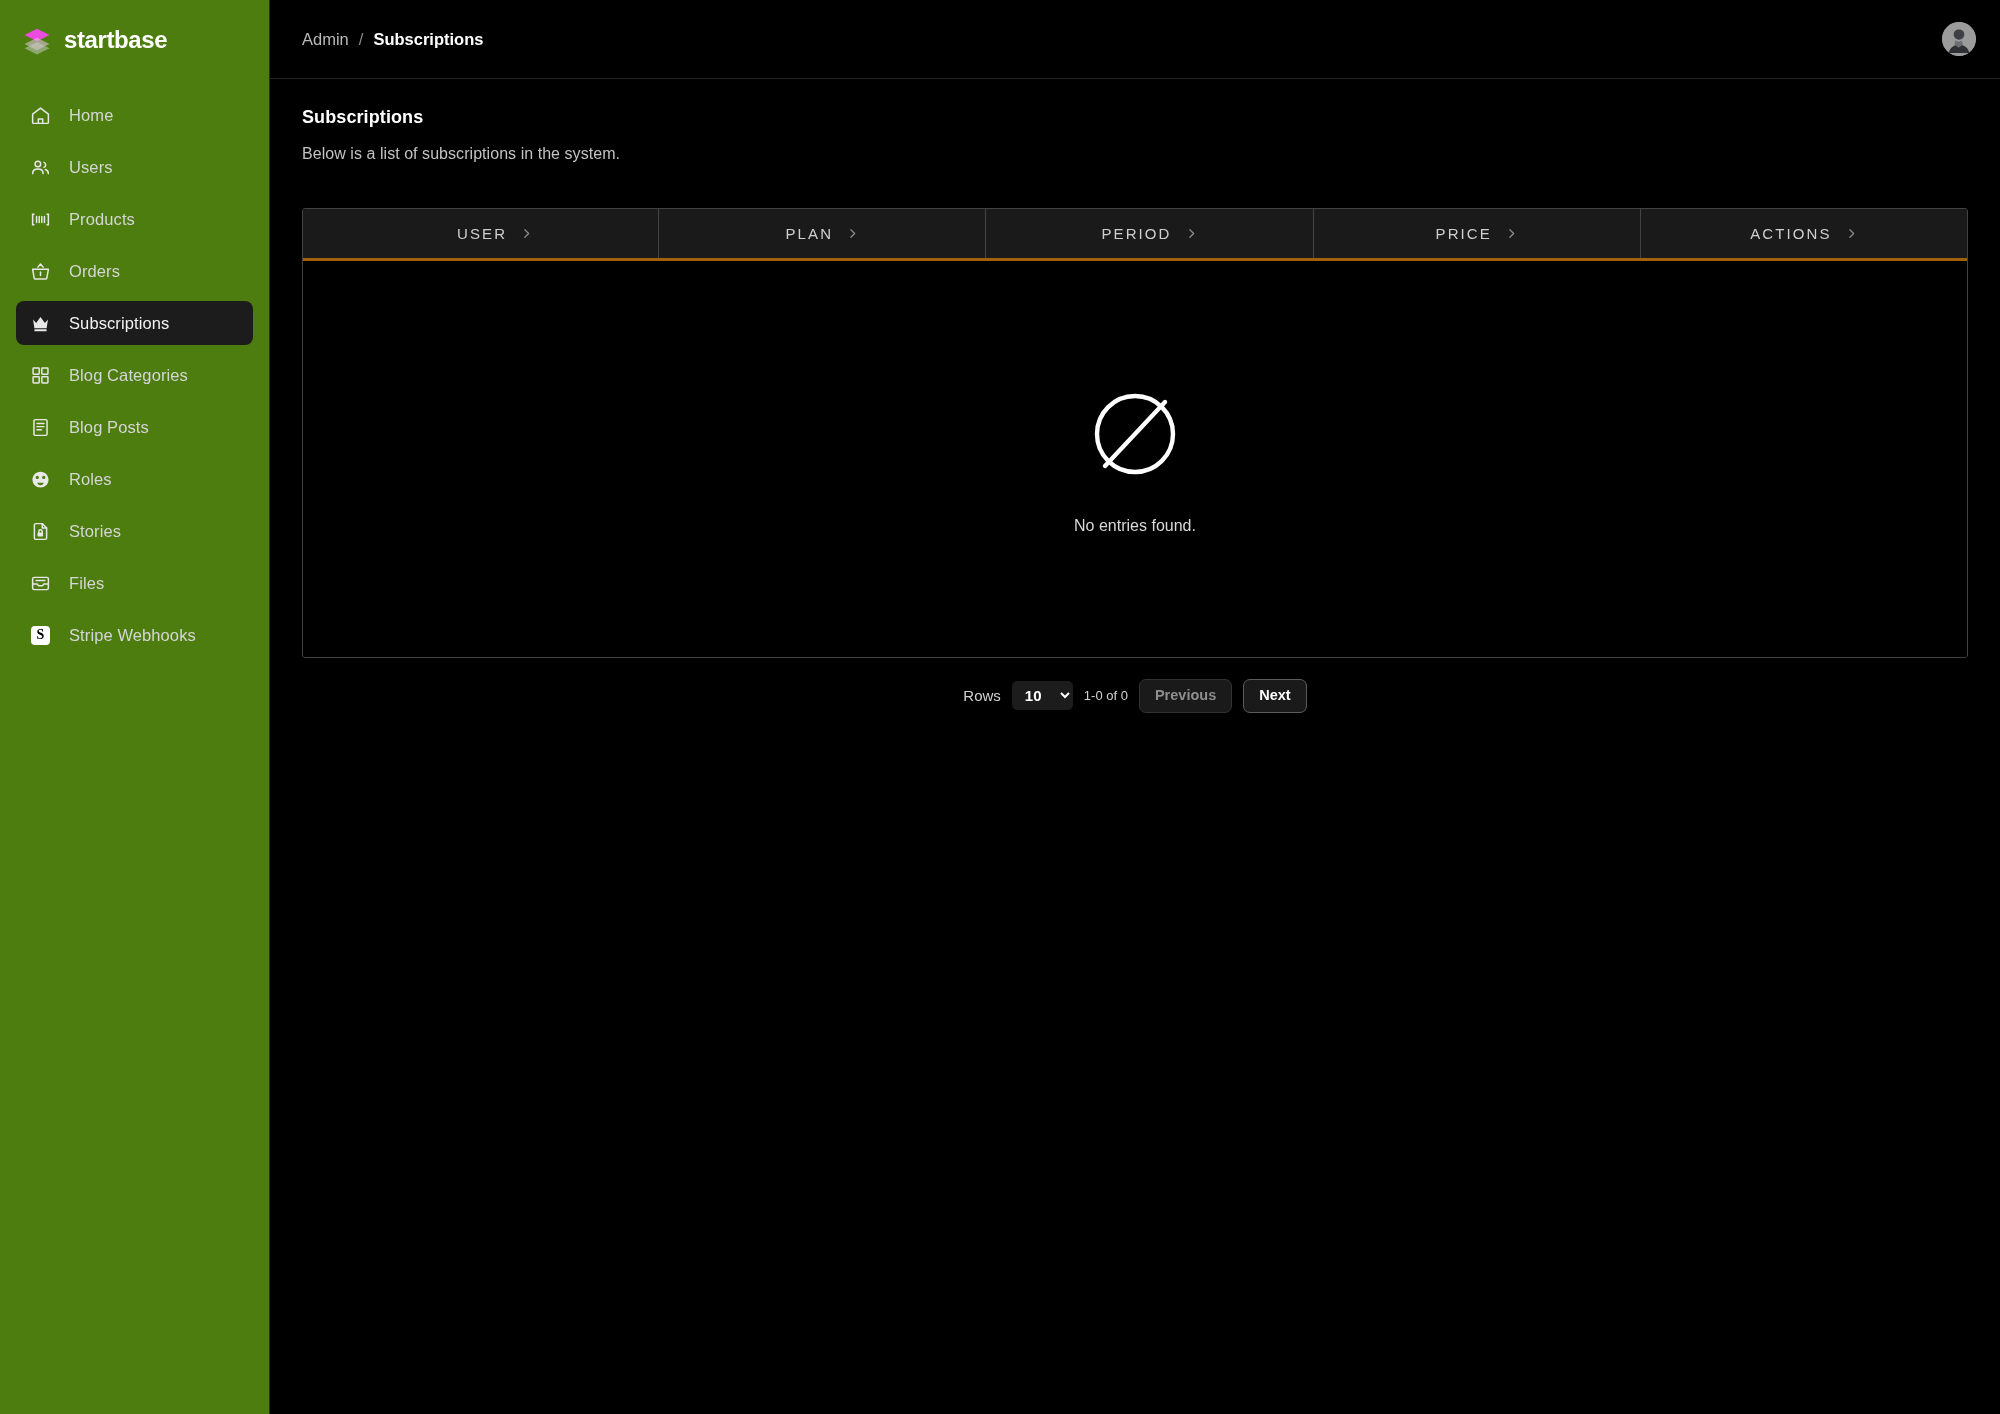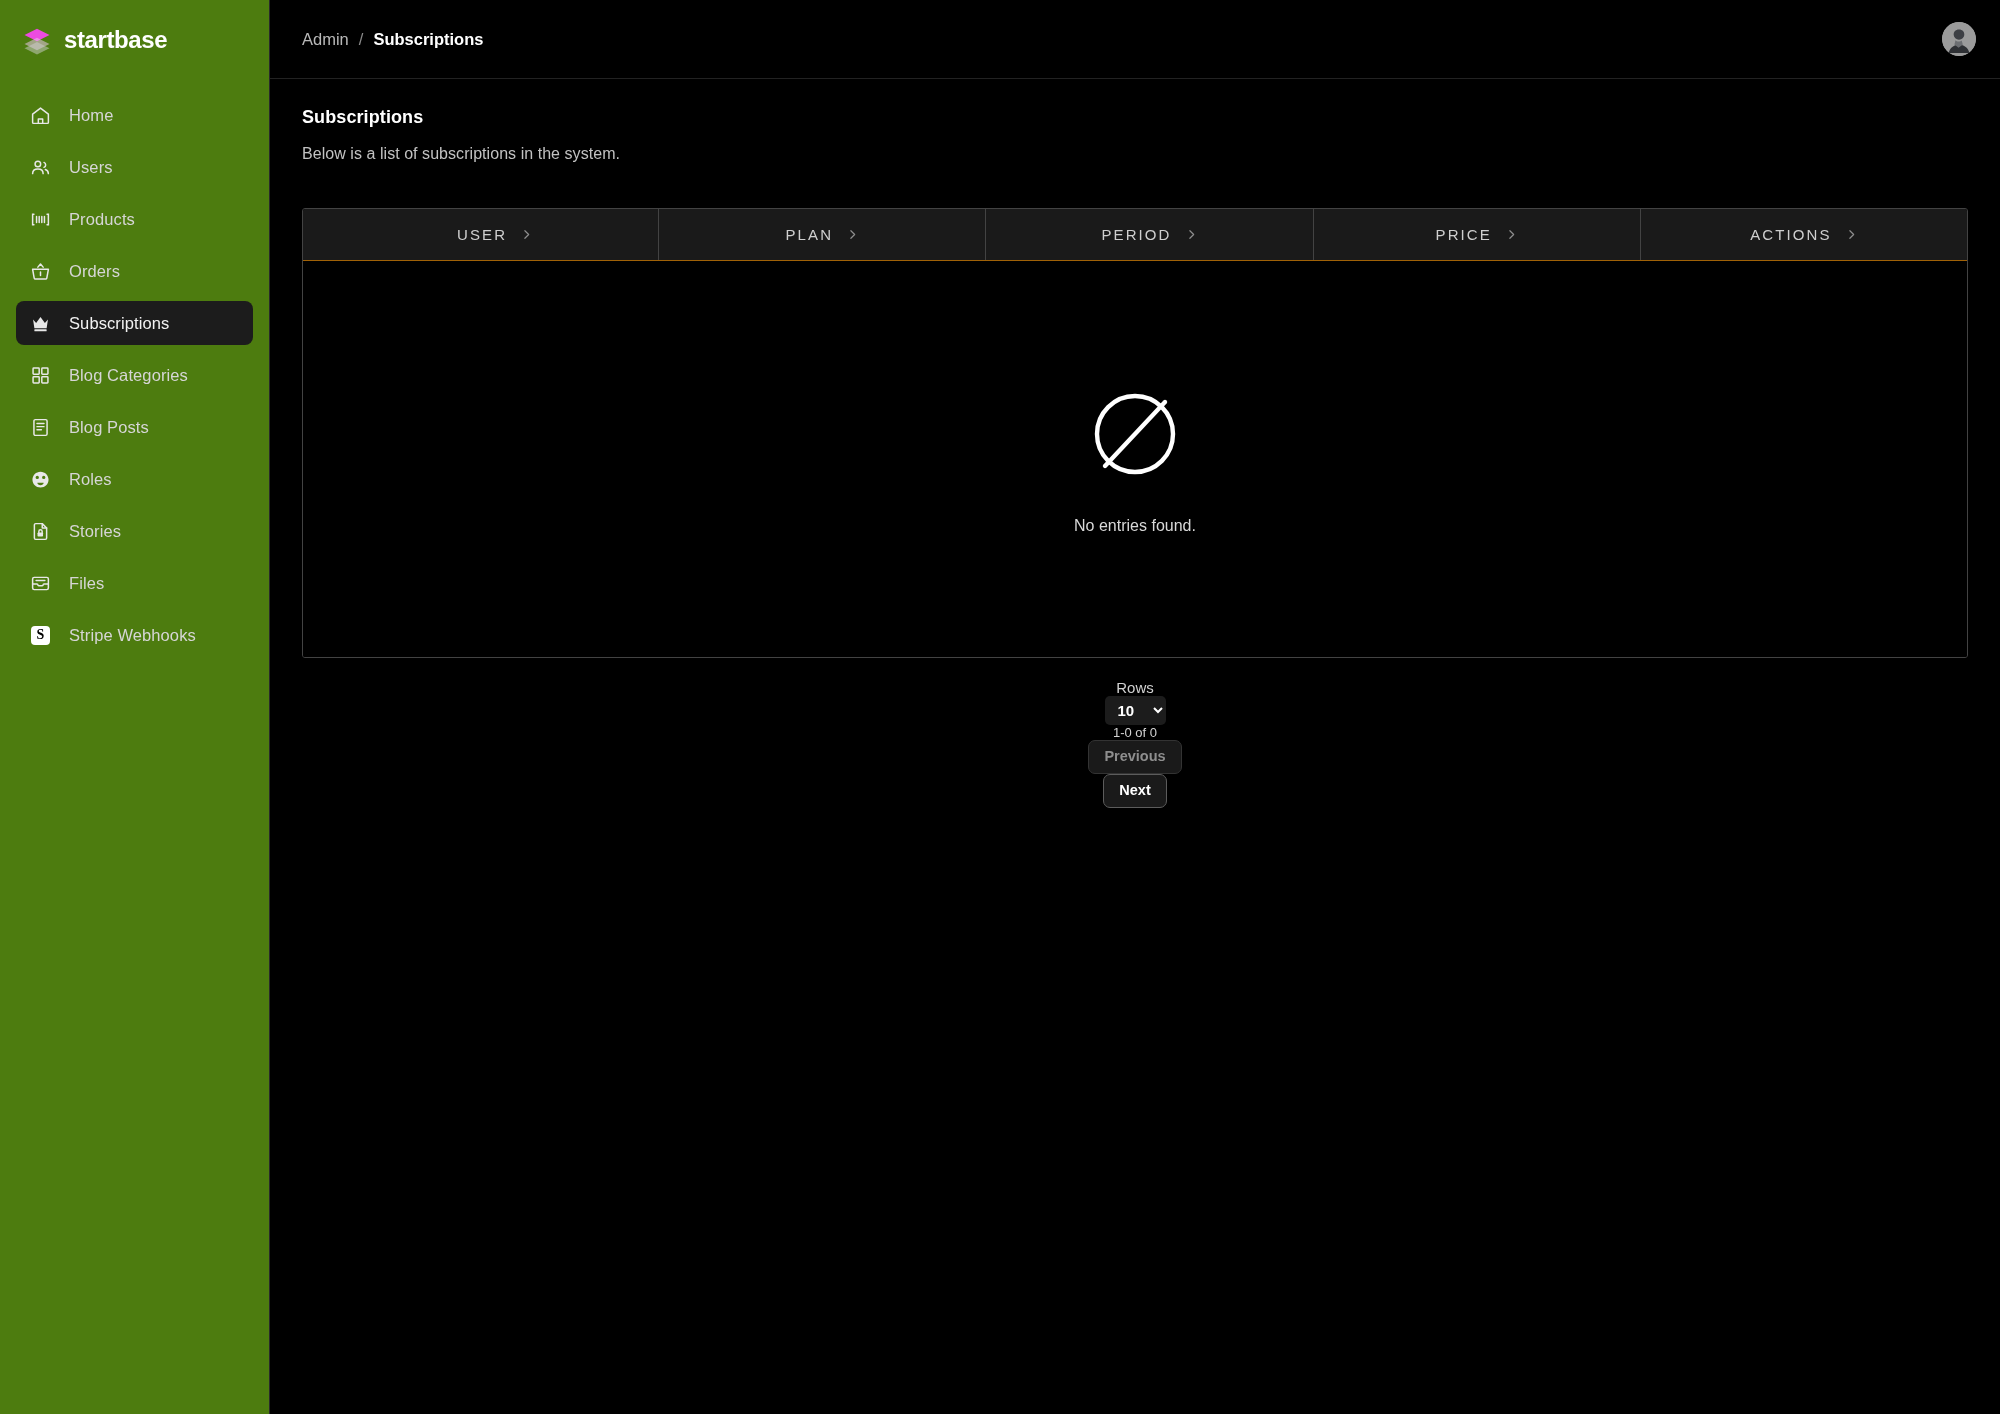--- a/index.html
+++ b/index.html
@@ -166,21 +166,21 @@
     margin-top: 45px;
     border: 1px solid #434343;
     border-radius: 3px;
     overflow: hidden;
     background: #000000;
   }
 
   .table-head {
     display: flex;
     background: #1a1a1a;
-    border-bottom: 1px solid #a16207;
+    border-bottom: 3px solid #a16207;
     height: 52px;
     padding-left: 29px;
   }
   .th {
     flex: 1 1 0;
     display: flex;
     align-items: center;
     justify-content: center;
     gap: 13px;
     color: #cfcfcf;
@@ -212,22 +212,22 @@
     color: #d8d8d8;
     font-size: 16px;
     margin-top: 33px;
   }
 
   
   .pagination {
     display: flex;
     align-items: center;
     justify-content: center;
+    gap: 11px;
     margin-top: 21px;
-    flex-direction: column;
   }
   .rows-label { color: #d2d2d2; font-size: 15px; }
   .rows-select {
     background: #1c1c1c;
     color: #ffffff;
     border: none;
     border-radius: 5px;
     font-size: 15px;
     font-weight: bold;
     font-family: "Liberation Sans", sans-serif;

